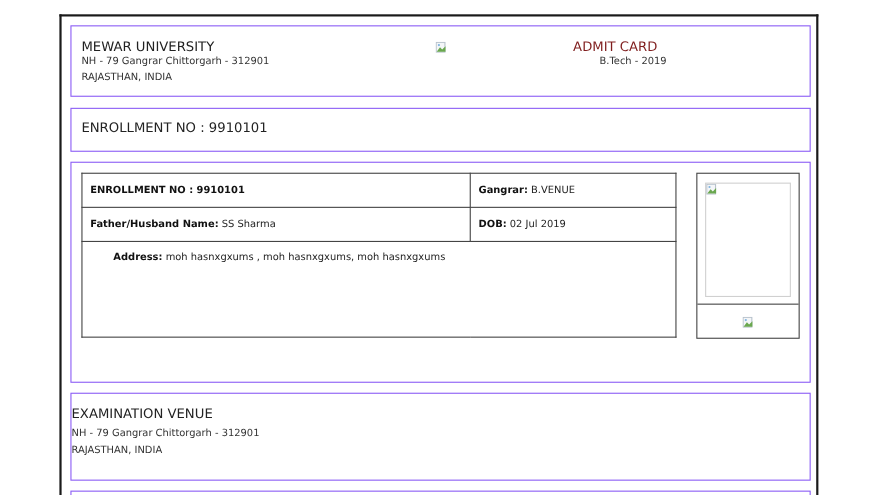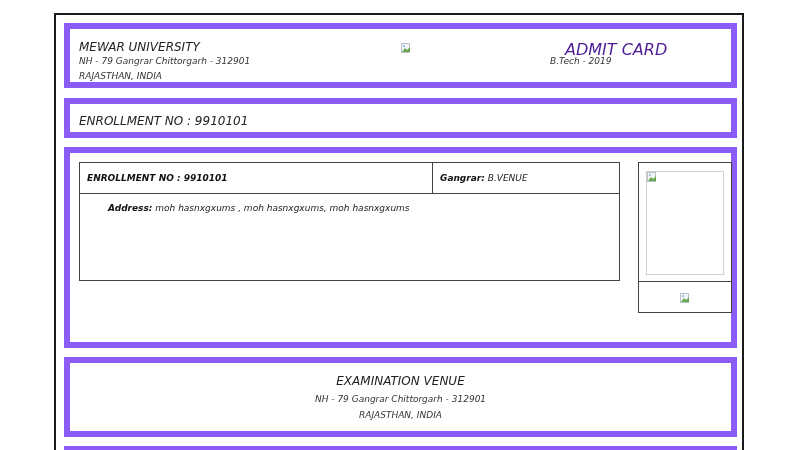--- a/index.html
+++ b/index.html
@@ -5,28 +5,28 @@
   html, body { margin: 0; padding: 0; background: #ffffff; }
   body {
     width: 800px; height: 450px; overflow: hidden; position: relative;
     font-family: "DejaVu Sans", sans-serif; color: #222;
   }
   .outer {
     position: absolute; left: 54px; top: 13px; width: 690px; height: 460px;
     border: 2px solid #1a1a1a; border-bottom: none; box-sizing: border-box;
   }
   .box {
-    position: absolute; border: 6px solid #8b5cf6; box-sizing: border-box; background: #fff; font-style: italic;
+    position: absolute; border: 1px solid #8b5cf6; box-sizing: border-box; background: #fff;
   }
   .hdr { left: 64px; top: 23px; width: 673px; height: 65px; }
   .uni-name { position: absolute; left: 9px; top: 11px; font-size: 12px; color: #222; letter-spacing: 0; }
   .uni-addr1 { position: absolute; left: 9px; top: 27px; font-size: 9px; color: #333; }
   .uni-addr2 { position: absolute; left: 9px; top: 42px; font-size: 9px; color: #333; }
   .logo { position: absolute; left: 331px; top: 14px; width: 10px; height: 10px; }
-  .adm-title { position: absolute; left: 456px; top: 11px; font-size: 16px; color: #4c1d95; margin-left: 39px; }
+  .adm-title { position: absolute; left: 456px; top: 11px; font-size: 12px; color: #7f1d1d; }
   .adm-sub { position: absolute; left: 480px; top: 27px; font-size: 9px; color: #333; }
 
   .enr { left: 64px; top: 98px; width: 673px; height: 40px; }
   .enr-text { position: absolute; left: 9px; top: 10px; font-size: 12px; color: #222; }
 
   .details { left: 64px; top: 147px; width: 673px; height: 201px; }
   table.info {
     position: absolute; left: 9px; top: 9px; width: 541px; border-collapse: collapse;
     font-size: 9px; color: #222;
   }
@@ -45,21 +45,21 @@
     position: absolute; left: 7px; top: 8px; width: 78px; height: 104px;
     border: 1px solid #d0d0d0; box-sizing: border-box;
   }
   .photo-sign {
     position: absolute; left: 0; top: 118px; width: 92px; height: 32px;
     border-top: 1px solid #444;
   }
   .broken-img { position: absolute; width: 10px; height: 10px; }
   .broken-img svg { display: block; }
 
-  .venue { left: 64px; top: 357px; width: 673px; height: 80px; text-align: center; }
+  .venue { left: 64px; top: 357px; width: 673px; height: 80px; text-align: left; }
   .venue-title { position: absolute; left: 0; width: 100%; top: 11px; font-size: 12px; color: #222; }
   .venue-a1 { position: absolute; left: 0; width: 100%; top: 31px; font-size: 9px; color: #333; }
   .venue-a2 { position: absolute; left: 0; width: 100%; top: 47px; font-size: 9px; color: #333; }
 
   .next { left: 64px; top: 446px; width: 673px; height: 20px; }
 </style>
 </head>
 <body>
 
 <div class="outer"></div>
@@ -84,20 +84,24 @@
 </div>
 
 <div class="box details">
   <table class="info">
     <tbody>
         <tr>
       <td class="col-left"><span class="lbl">ENROLLMENT NO : 9910101</span></td>
       <td><span class="lbl">Gangrar:</span> <span>B.VENUE</span></td>
     </tr>
     <tr>
+      <td class="col-left"><span class="lbl">Father/Husband Name:</span> <span>SS Sharma</span></td>
+      <td><span class="lbl">DOB:</span> <span>02 Jul 2019</span></td>
+    </tr>
+    <tr>
       <td class="addr" colspan="2"><span class="lbl">Address:</span> <span>moh hasnxgxums , moh hasnxgxums, moh hasnxgxums</span></td>
     </tr>
   </tbody>
     </table>
 
   <div class="photo-wrap">
     <div class="photo">
       <div class="broken-img" style="left:0;top:0;">
         <svg width="10" height="10" viewBox="0 0 10 10">
             <rect x="0.5" y="0.5" width="8" height="9" fill="#f4f6f8" stroke="#b8c2cc" stroke-width="1"></rect>

